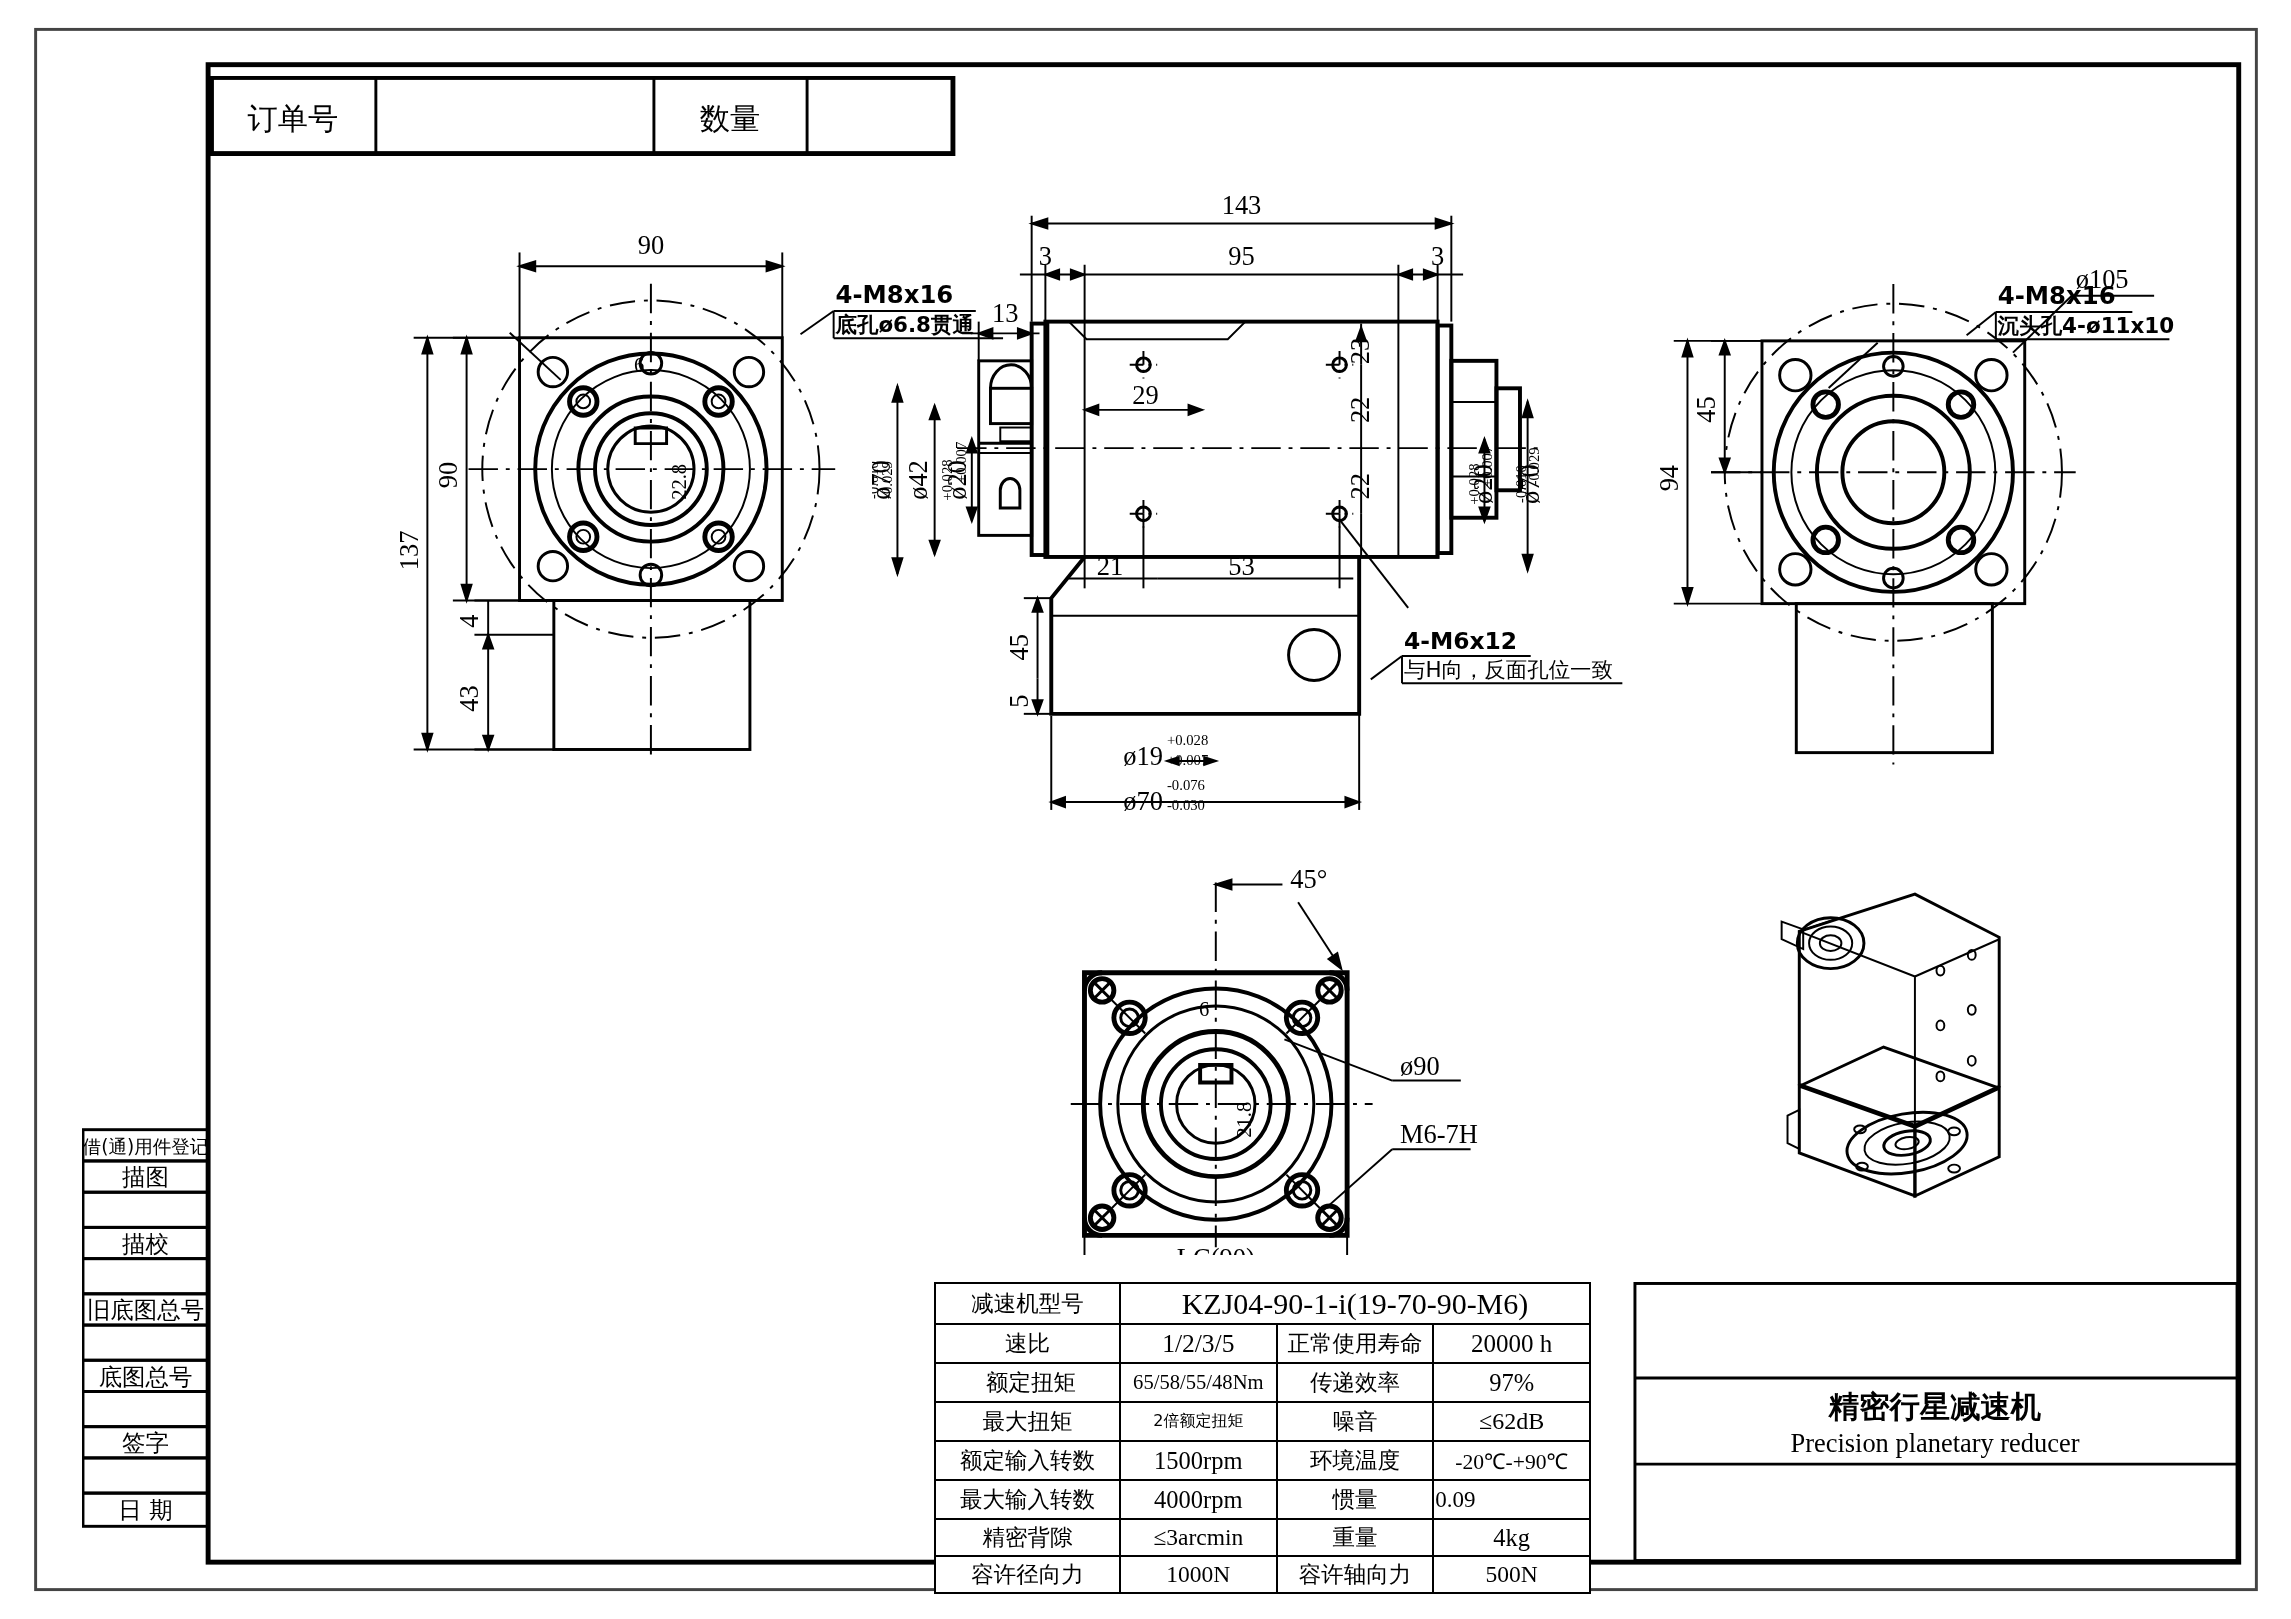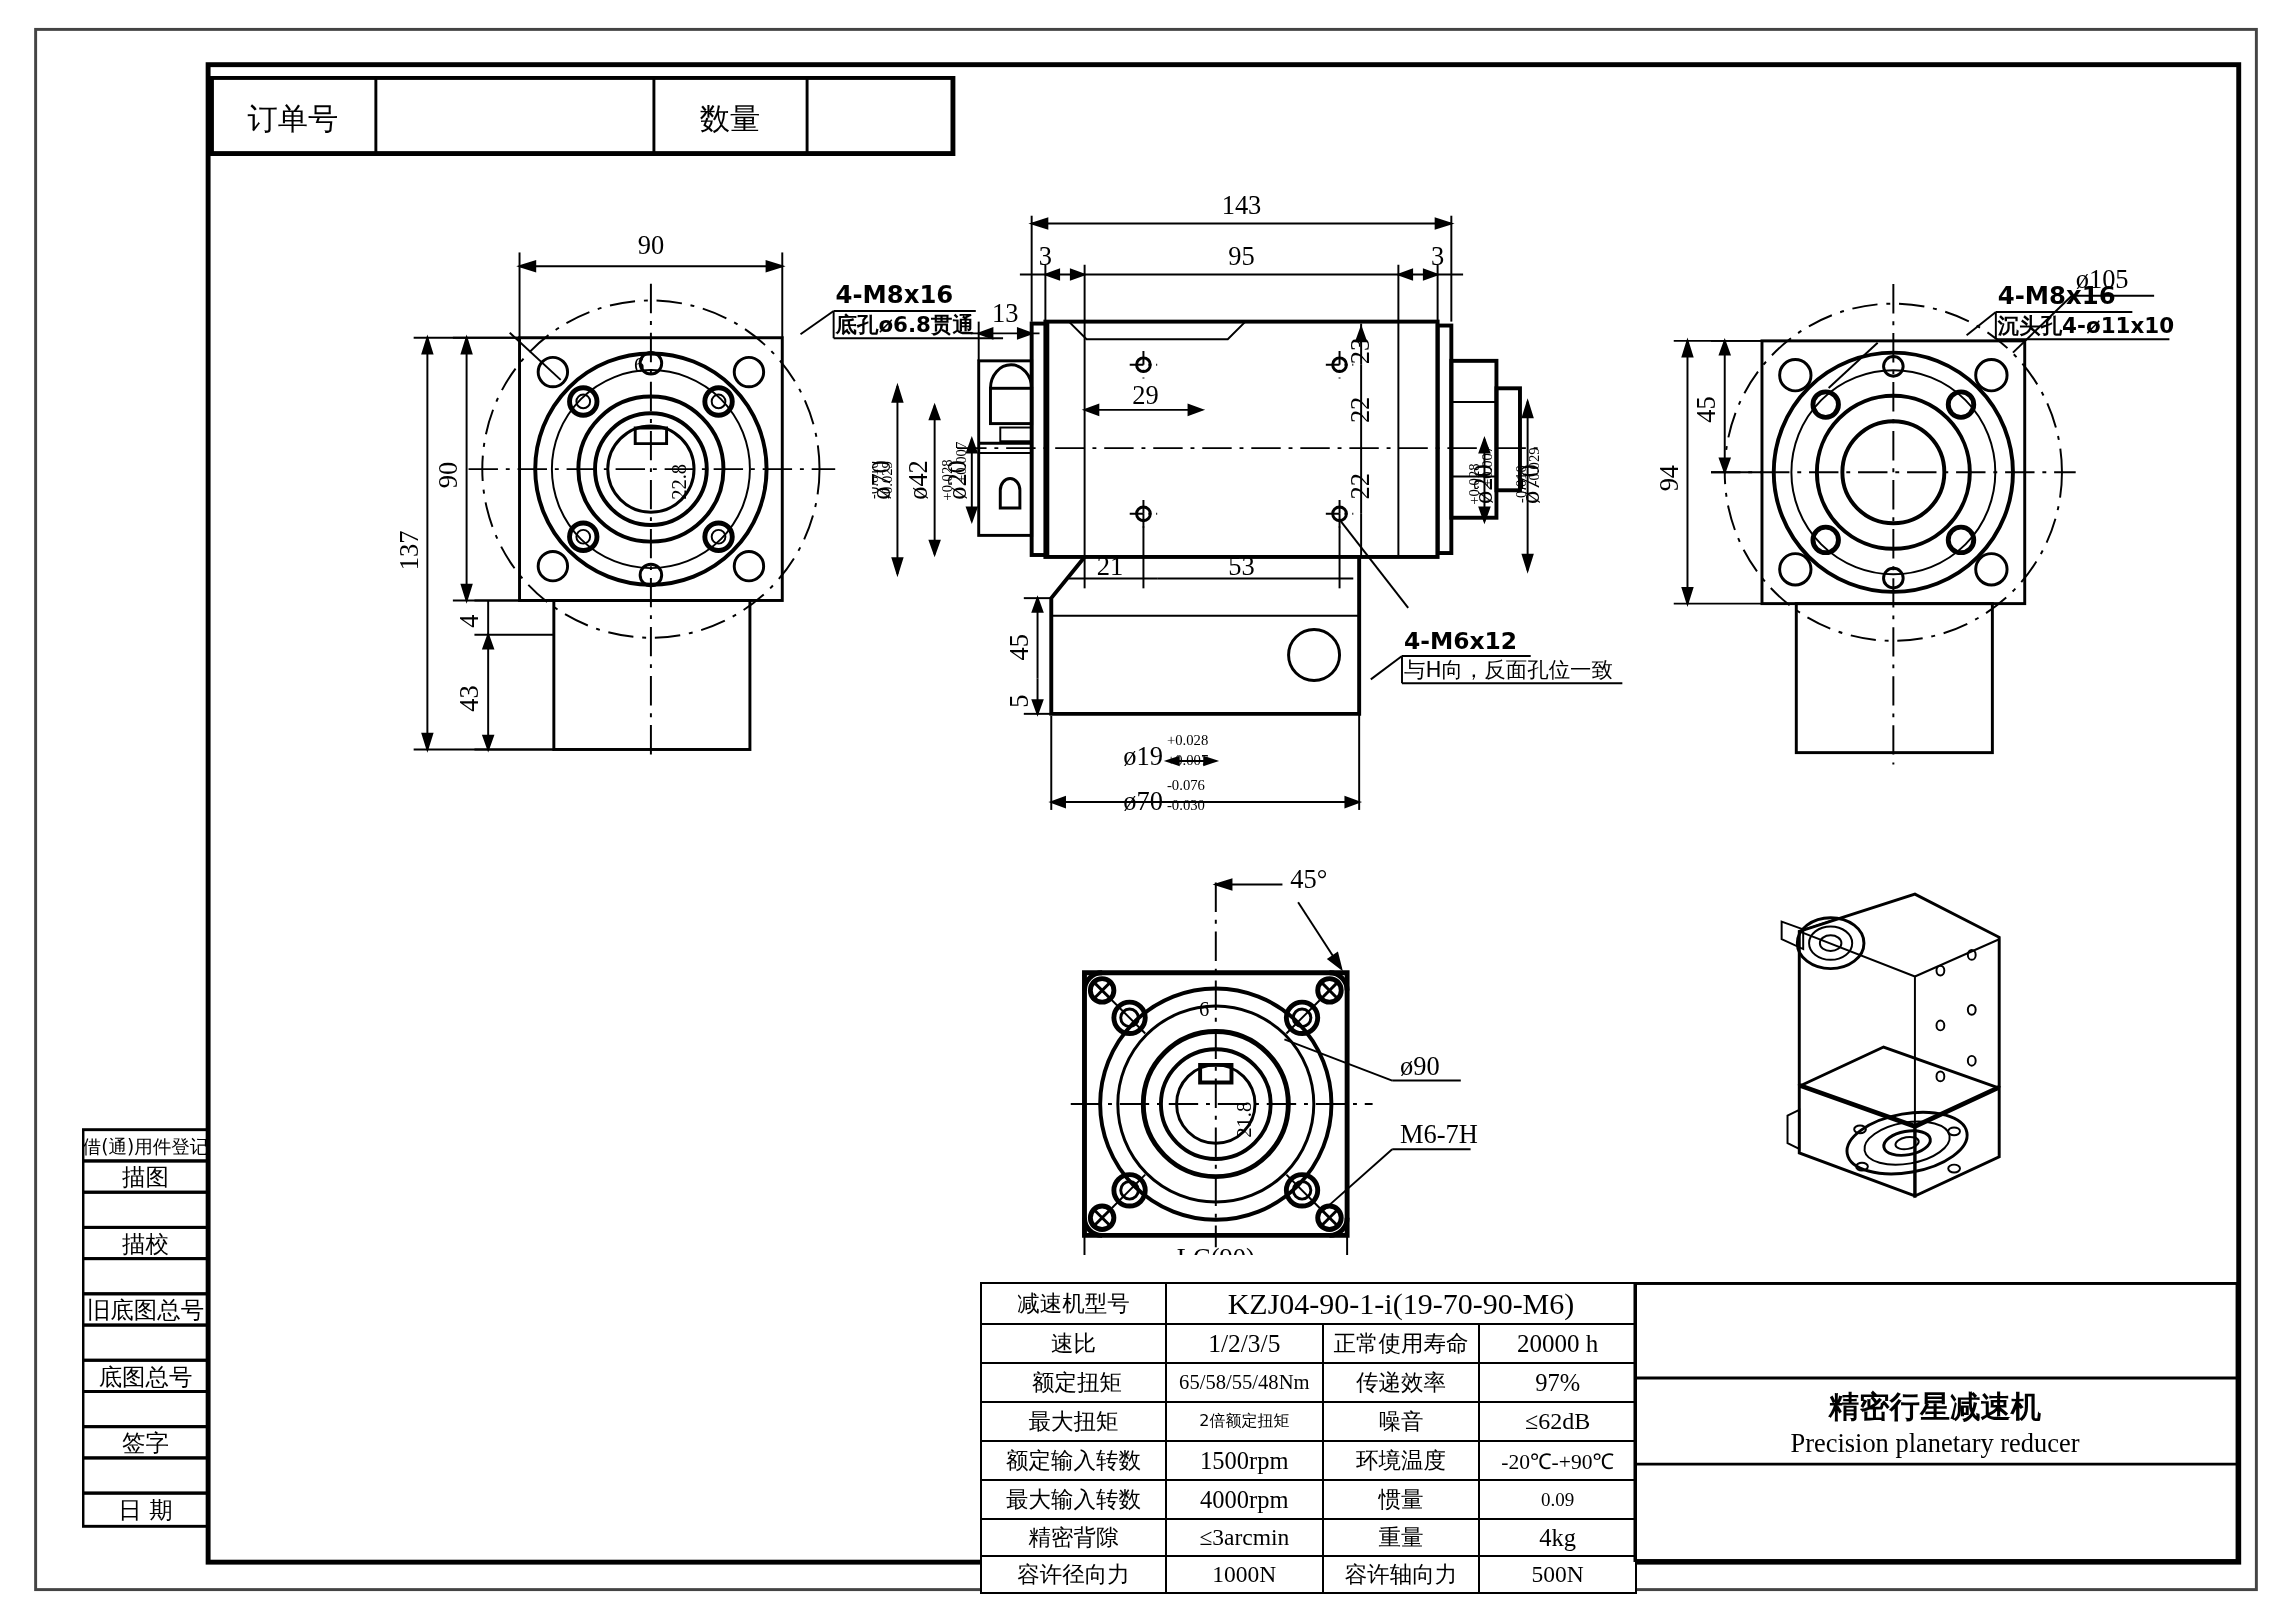--- a/index.html
+++ b/index.html
@@ -584,21 +584,21 @@
       <ellipse cx="254" cy="284" rx="6" ry="4"></ellipse>
       <ellipse cx="160" cy="320" rx="6" ry="4"></ellipse>
       <ellipse cx="254" cy="322" rx="6" ry="4"></ellipse>
     </g>
 
     <g stroke="#000" fill="none" stroke-width="2">
       <path d="M96 262 l-12 6 l0 28 l12 6 z"></path>
     </g>
   </svg>
 
-  <div class="abs" style="left:980px;top:1282px;width:657px;">
+  <div class="abs" style="left:934px;top:1282px;width:657px;">
     <table style="border-collapse:collapse;width:657px;table-layout:fixed;background:#fff;">
       <tbody>
           <tr>
         <td style="border:2.9px solid #000;width:181px;height:37px;text-align:center;" class="cn t-tbl-sm">减速机型号</td>
         <td colspan="3" style="border:2.9px solid #000;height:37px;text-align:center;font-size:30px;font-family:'Liberation Serif',serif;">KZJ04-90-1-i(19-70-90-M6)</td>
       </tr>
       <tr>
         <td style="border:2.9px solid #000;width:181px;height:35px;text-align:center;" class="cn t-tbl-sm">速比</td>
         <td style="border:2.9px solid #000;width:147px;text-align:center;font-size:25.5px;">1/2/3/5</td>
         <td style="border:2.9px solid #000;width:162px;text-align:center;" class="cn t-tbl-sm">正常使用寿命</td>
@@ -619,21 +619,21 @@
       <tr>
         <td style="border:2.9px solid #000;height:35px;text-align:center;" class="cn t-tbl-sm">额定输入转数</td>
         <td style="border:2.9px solid #000;text-align:center;font-size:24.5px;">1500rpm</td>
         <td style="border:2.9px solid #000;text-align:center;" class="cn t-tbl-sm">环境温度</td>
         <td style="border:2.9px solid #000;text-align:center;font-size:21.6px;">-20℃-+90℃</td>
       </tr>
       <tr>
         <td style="border:2.9px solid #000;height:35px;text-align:center;" class="cn t-tbl-sm">最大输入转数</td>
         <td style="border:2.9px solid #000;text-align:center;font-size:24.5px;">4000rpm</td>
         <td style="border:2.9px solid #000;text-align:center;" class="cn t-tbl-sm">惯量</td>
-        <td style="border:2.9px solid #000;text-align:center;font-size:19px;margin-left:27px;">0.09</td>
+        <td style="border:2.9px solid #000;font-size:23px;margin-left:27px;">0.09</td>
       </tr>
       <tr>
         <td style="border:2.9px solid #000;height:33px;text-align:center;" class="cn t-tbl-sm">精密背隙</td>
         <td style="border:2.9px solid #000;text-align:center;font-size:23.5px;">≤3arcmin</td>
         <td style="border:2.9px solid #000;text-align:center;" class="cn t-tbl-sm">重量</td>
         <td style="border:2.9px solid #000;text-align:center;font-size:24.5px;margin-left:13px;">4kg</td>
       </tr>
       <tr>
         <td style="border:2.9px solid #000;height:33px;text-align:center;" class="cn t-tbl-sm">容许径向力</td>
         <td style="border:2.9px solid #000;text-align:center;font-size:23.5px;">1000N</td>

